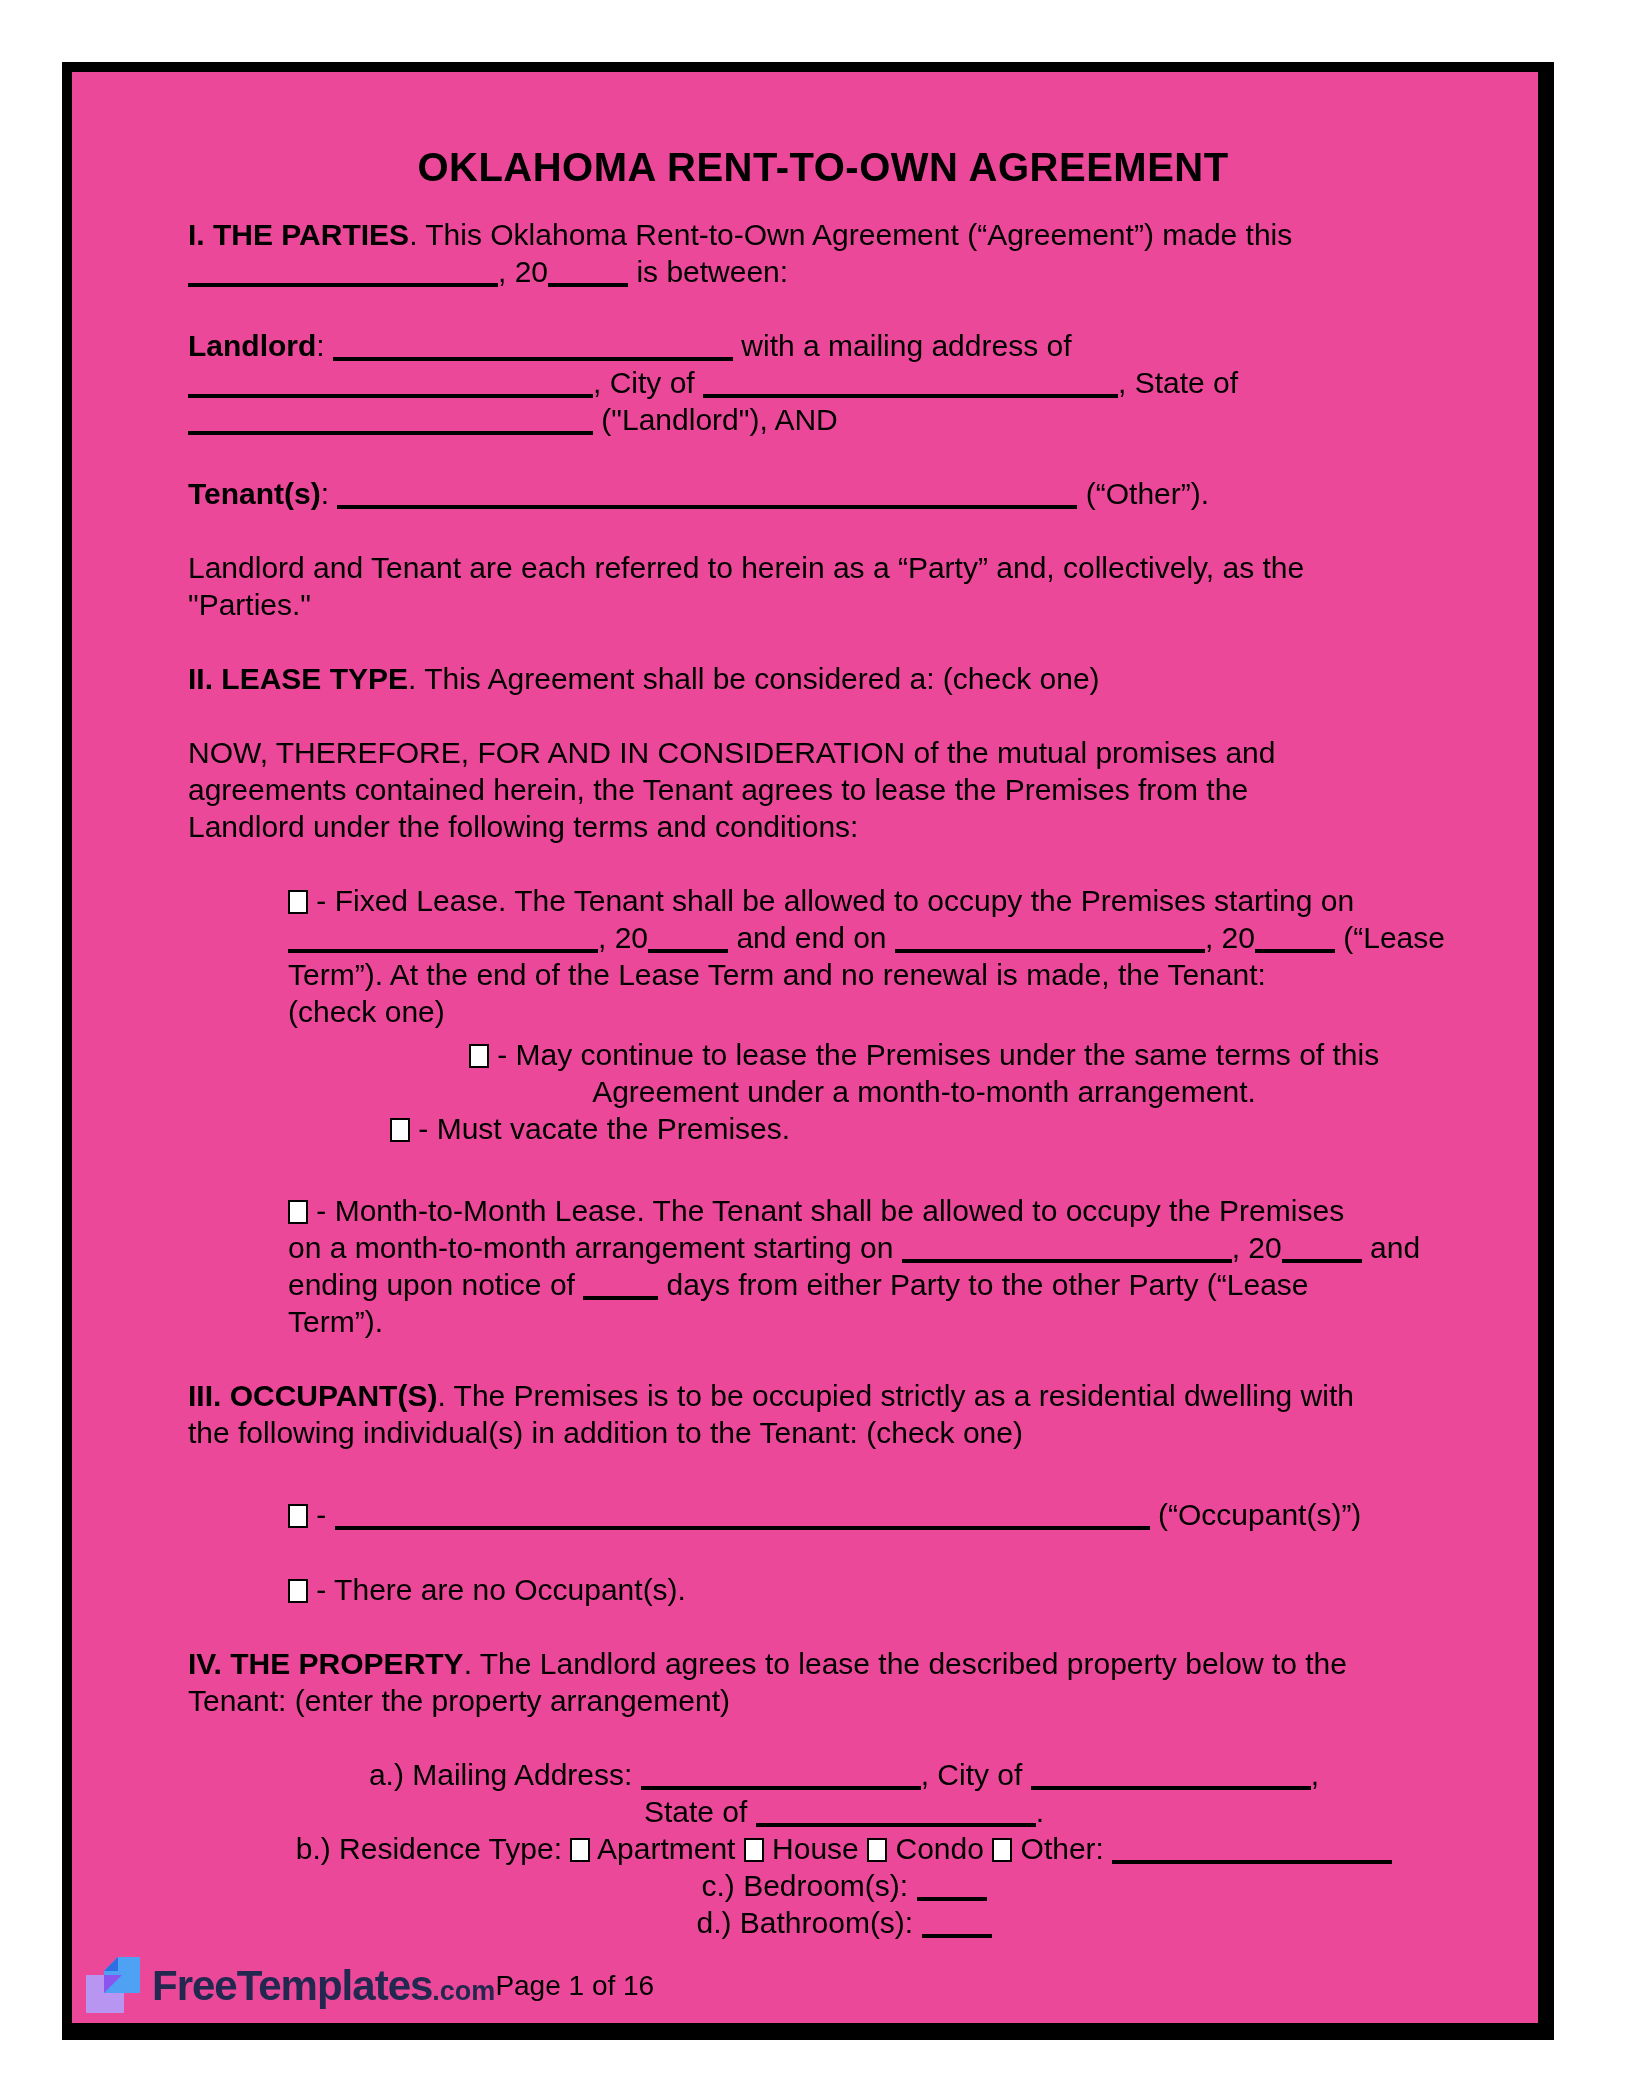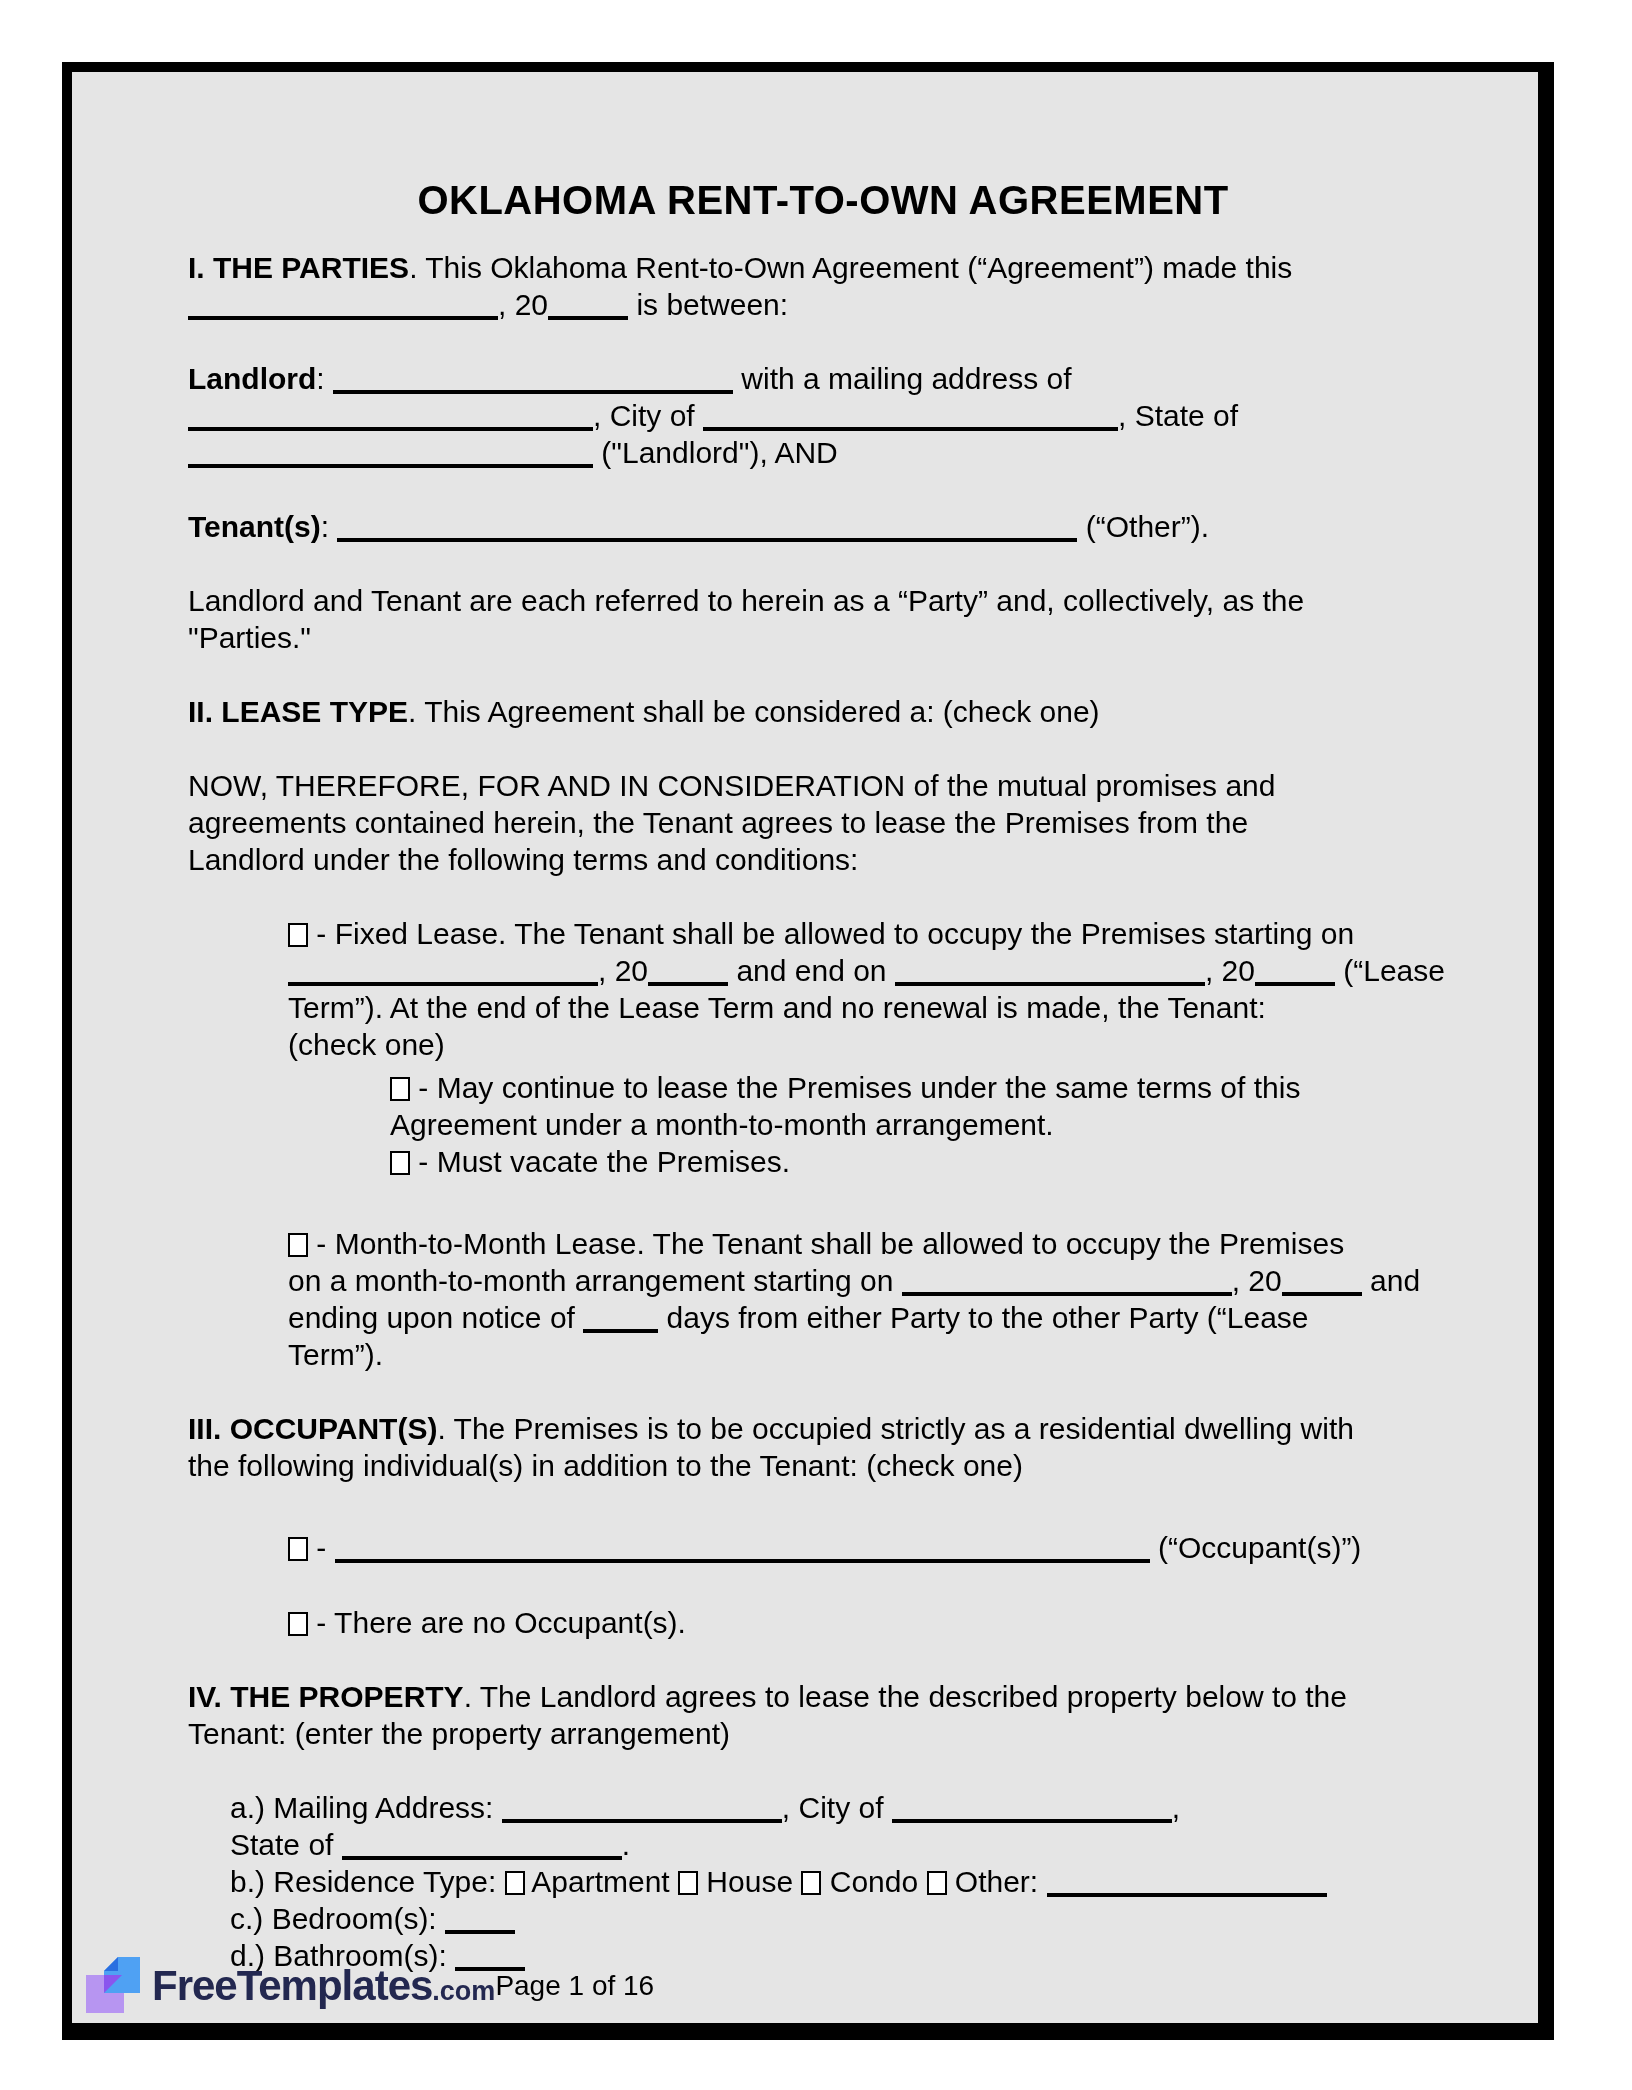--- a/index.html
+++ b/index.html
@@ -2,34 +2,34 @@
 <html><head>
 <meta charset="utf-8">
 <style>
   html,body{margin:0;padding:0;background:#ffffff;}
   body{width:1632px;height:2090px;position:relative;font-family:"Liberation Sans",sans-serif;color:#000;}
   *{box-sizing:border-box;}
   .frame{
     position:absolute;left:62px;top:62px;right:78px;bottom:50px;
     border-style:solid;border-color:#000;
     border-width:10px 16px 17px 10px;
-    padding:106px 80px 0 116px;
-    background:#e5e5e5;
+    padding:73px 80px 0 116px;
+    background:#ec4899;
   }
   h1.title{
     margin:0 0 26px 0;
     font-size:40px;font-weight:bold;text-align:center;letter-spacing:0.5px;
   }
   .para{font-size:30px;line-height:37px;margin:0 0 37px 0;}
   .para strong{font-weight:bold;}
   .ind1{margin-left:100px;}
   .ind2{margin-left:202px;}
   .prop{margin-left:42px;}
   .mb6{margin-bottom:6px;}
-  .mb0{margin-bottom:0;}
+  .mb0{margin-bottom:0;text-align:center;}
   .mb45{margin-bottom:45px;}
   .mb38{margin-bottom:38px;}
   .blank{
     display:inline-block;height:0;border-bottom:4px solid #000;vertical-align:-5px;
   }
   .b80{width:80px;}  .b75{width:75px;}  .b70{width:70px;}
   .b280{width:280px;} .b310{width:310px;} .b330{width:330px;}
   .b400{width:400px;} .b405{width:405px;} .b415{width:415px;}
   .b740{width:740px;} .b815{width:815px;}
   .cb{

